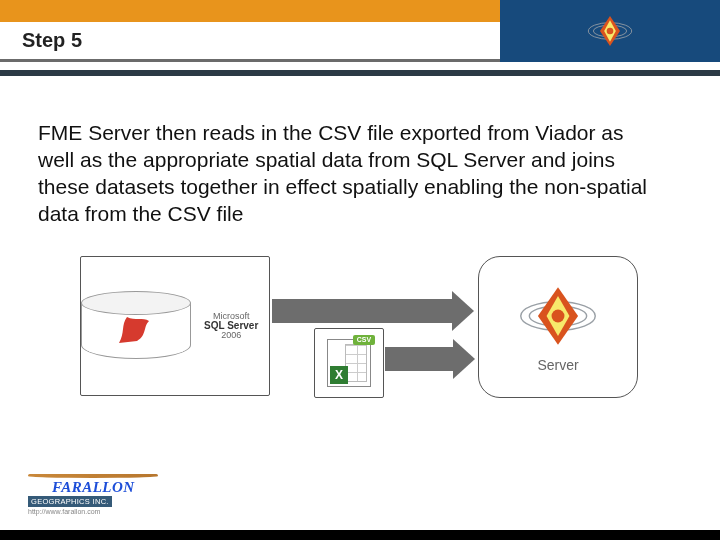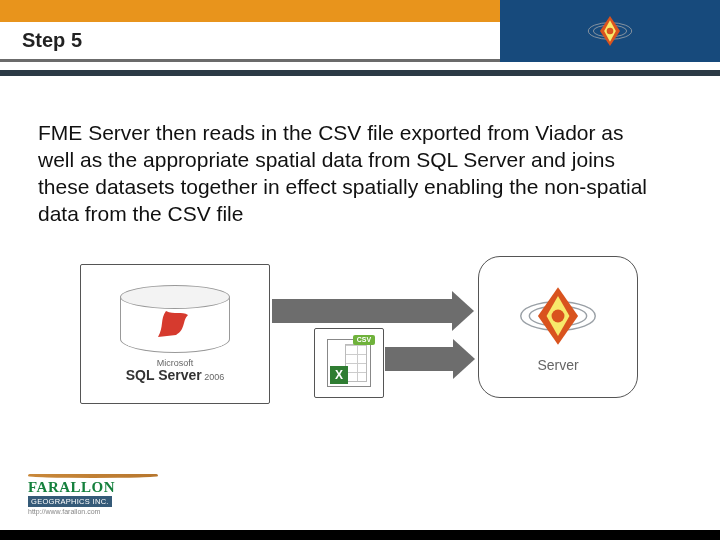--- a/index.html
+++ b/index.html
@@ -76,25 +76,23 @@
   .box {
     position: absolute;
     border: 1px solid #555;
     background: #fff;
     border-radius: 2px;
   }
   .sql-box {
     left: 0; top: 0;
     width: 190px; height: 140px;
     display: flex;
-    flex-direction: column;
     align-items: center;
     justify-content: center;
     gap: 4px;
-    margin-top: 8px;
   }
   .db-cylinder {
     width: 110px; height: 70px;
     position: relative;
   }
   .db-top {
     width: 110px; height: 24px;
     background: #f3f3f3;
     border: 1px solid #999;
     border-radius: 50%;
@@ -115,21 +113,21 @@
     position: absolute;
     top: 24px; left: 36px;
     width: 34px; height: 30px;
   }
   .sql-caption {
     font-size: 9px;
     color: #666;
     text-align: center;
     line-height: 1;
   }
-  .sql-caption b { color: #333; font-size: 14px; }
+  .sql-caption b { color: #333; font-size: 10px; }
   .csv-box {
     left: 234px; top: 72px;
     width: 70px; height: 70px;
     display: flex;
     align-items: center;
     justify-content: center;
   }
   .csv-icon {
     width: 44px; height: 48px;
     position: relative;
@@ -214,22 +212,24 @@
     left: 28px;
     bottom: 24px;
     width: 130px;
     font-size: 8px;
     color: #6a7b87;
   }
   .farallon-name {
     font-size: 15px;
     font-weight: bold;
     letter-spacing: 0.5px;
-    color: #15803d;
+    color: #1d4ed8;
+    font-style: italic;
     font-family: Georgia, serif;
+    margin-left: 24px;
   }
   .farallon-sub {
     font-size: 7.5px;
     background: #355a78;
     color: #fff;
     padding: 1px 3px;
     display: inline-block;
     letter-spacing: 0.3px;
   }
   .farallon-url { font-size: 7px; color: #888; }

